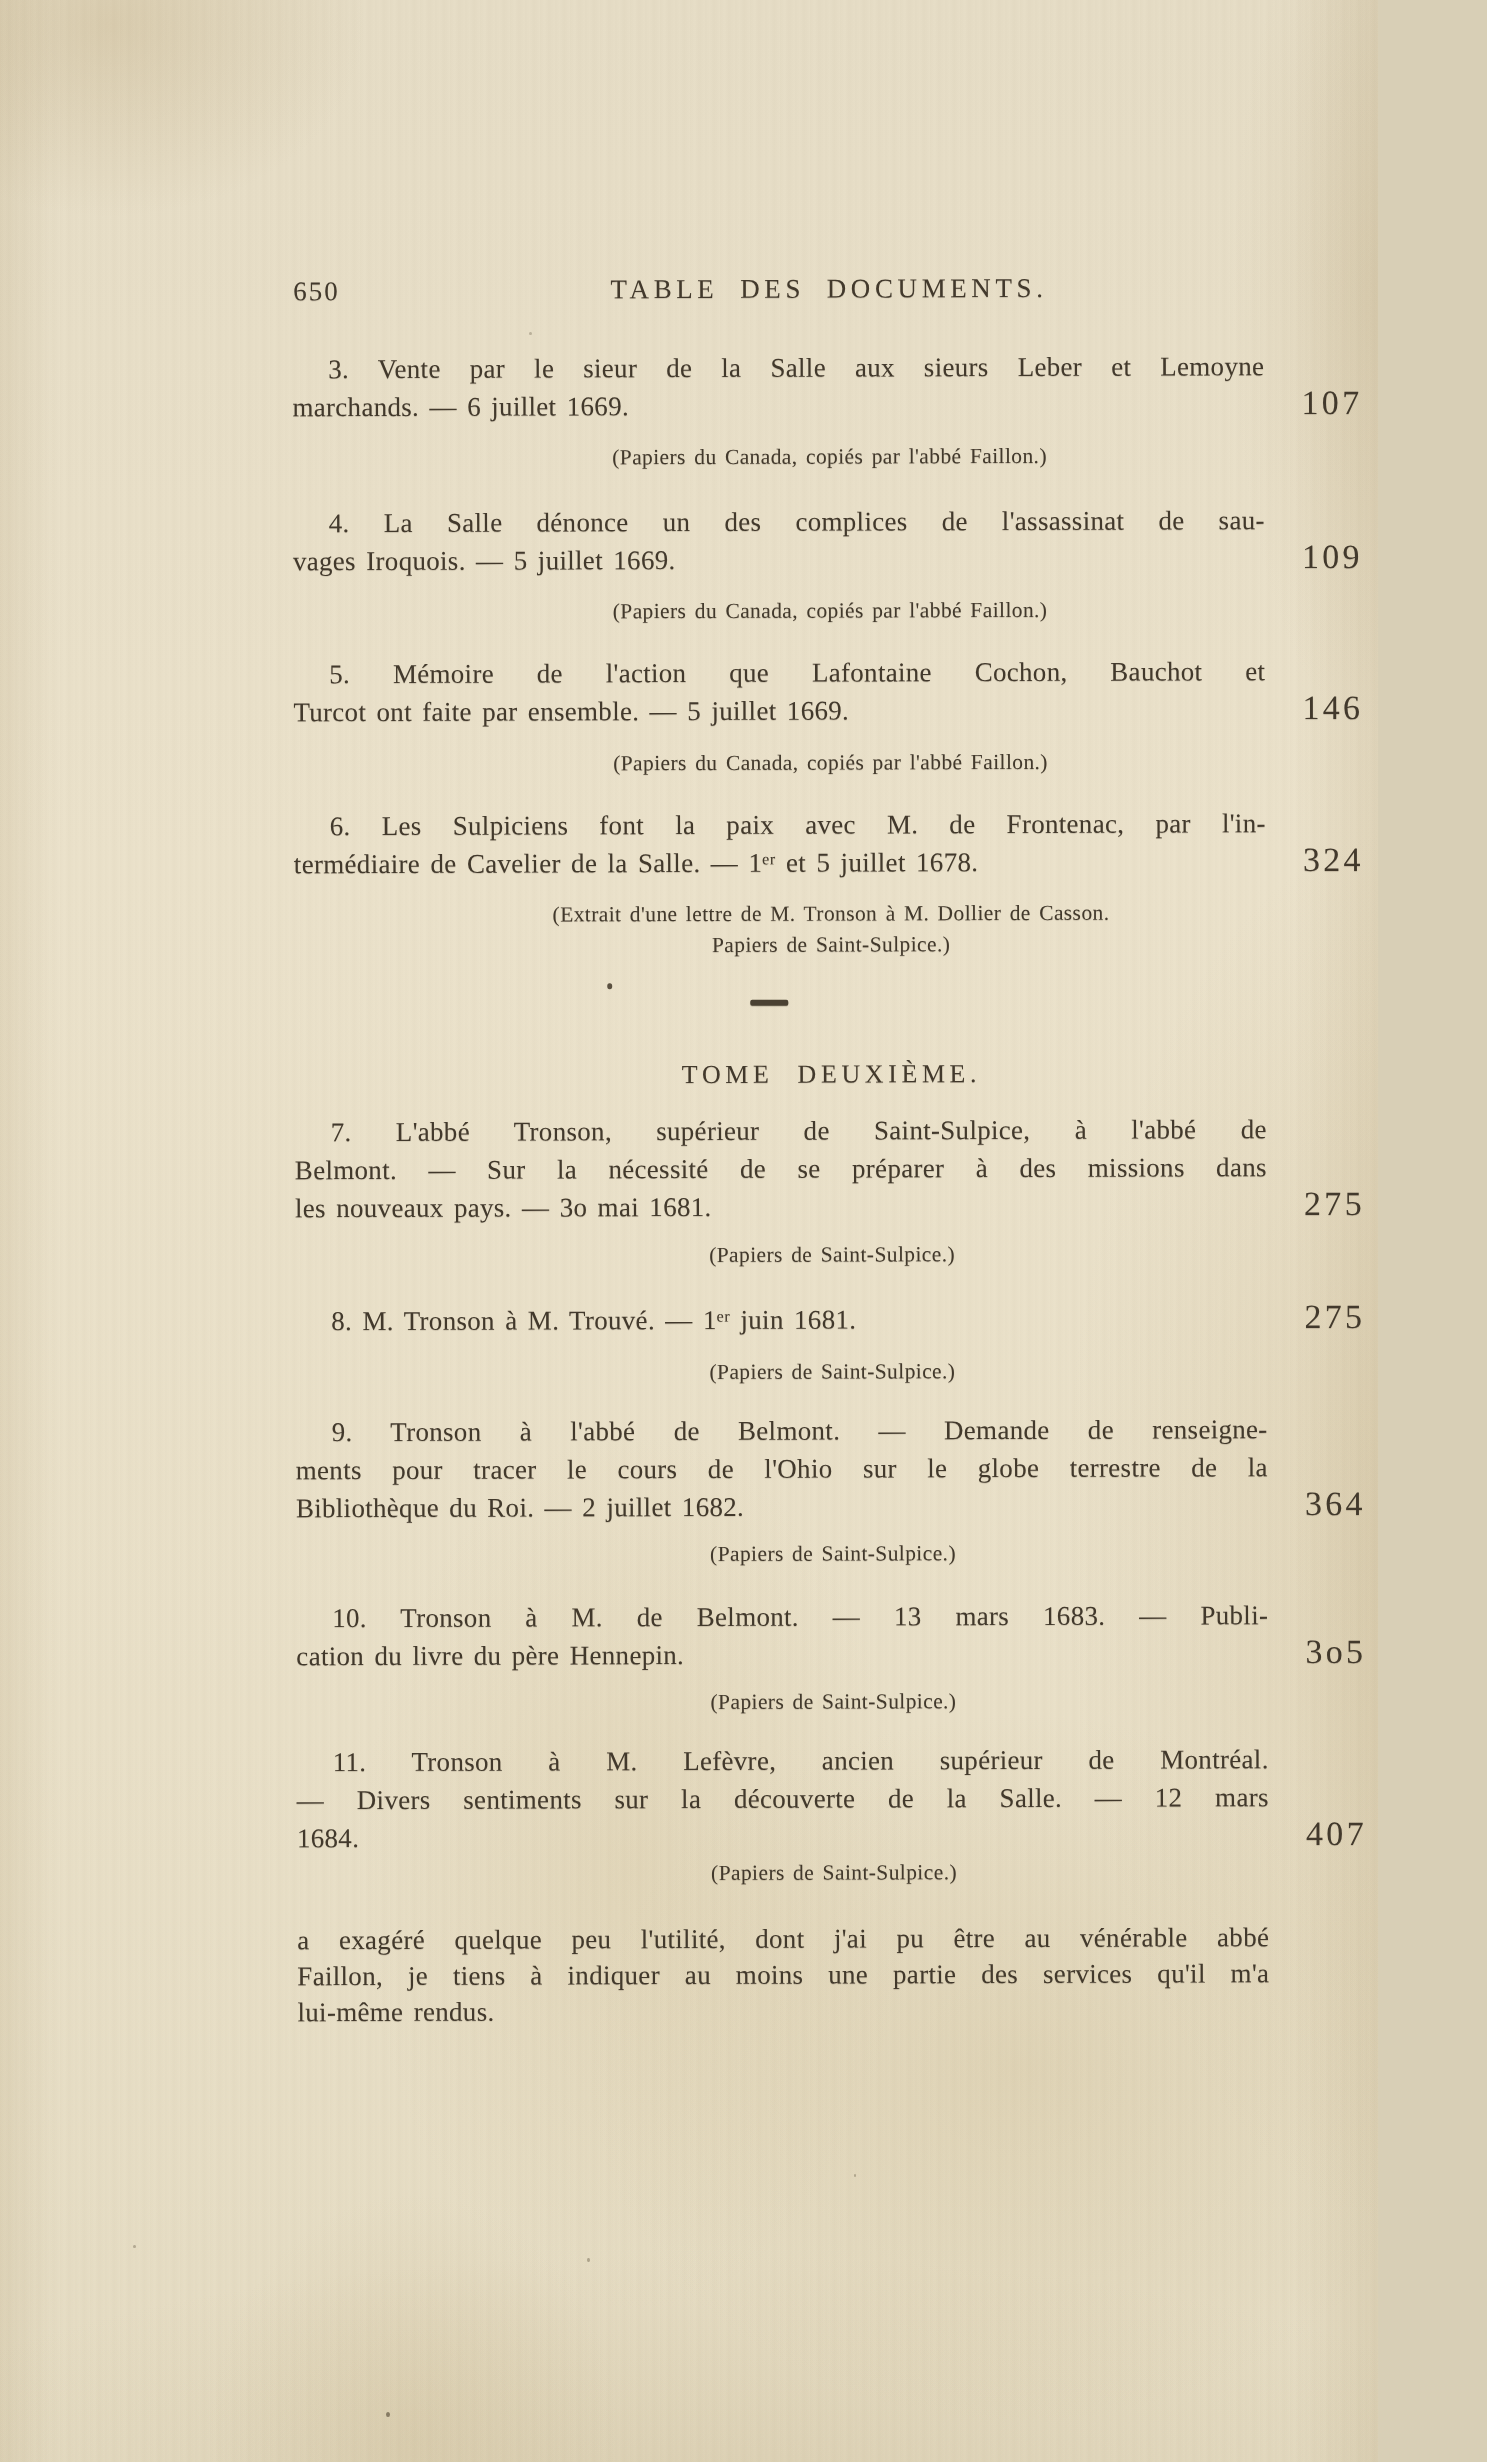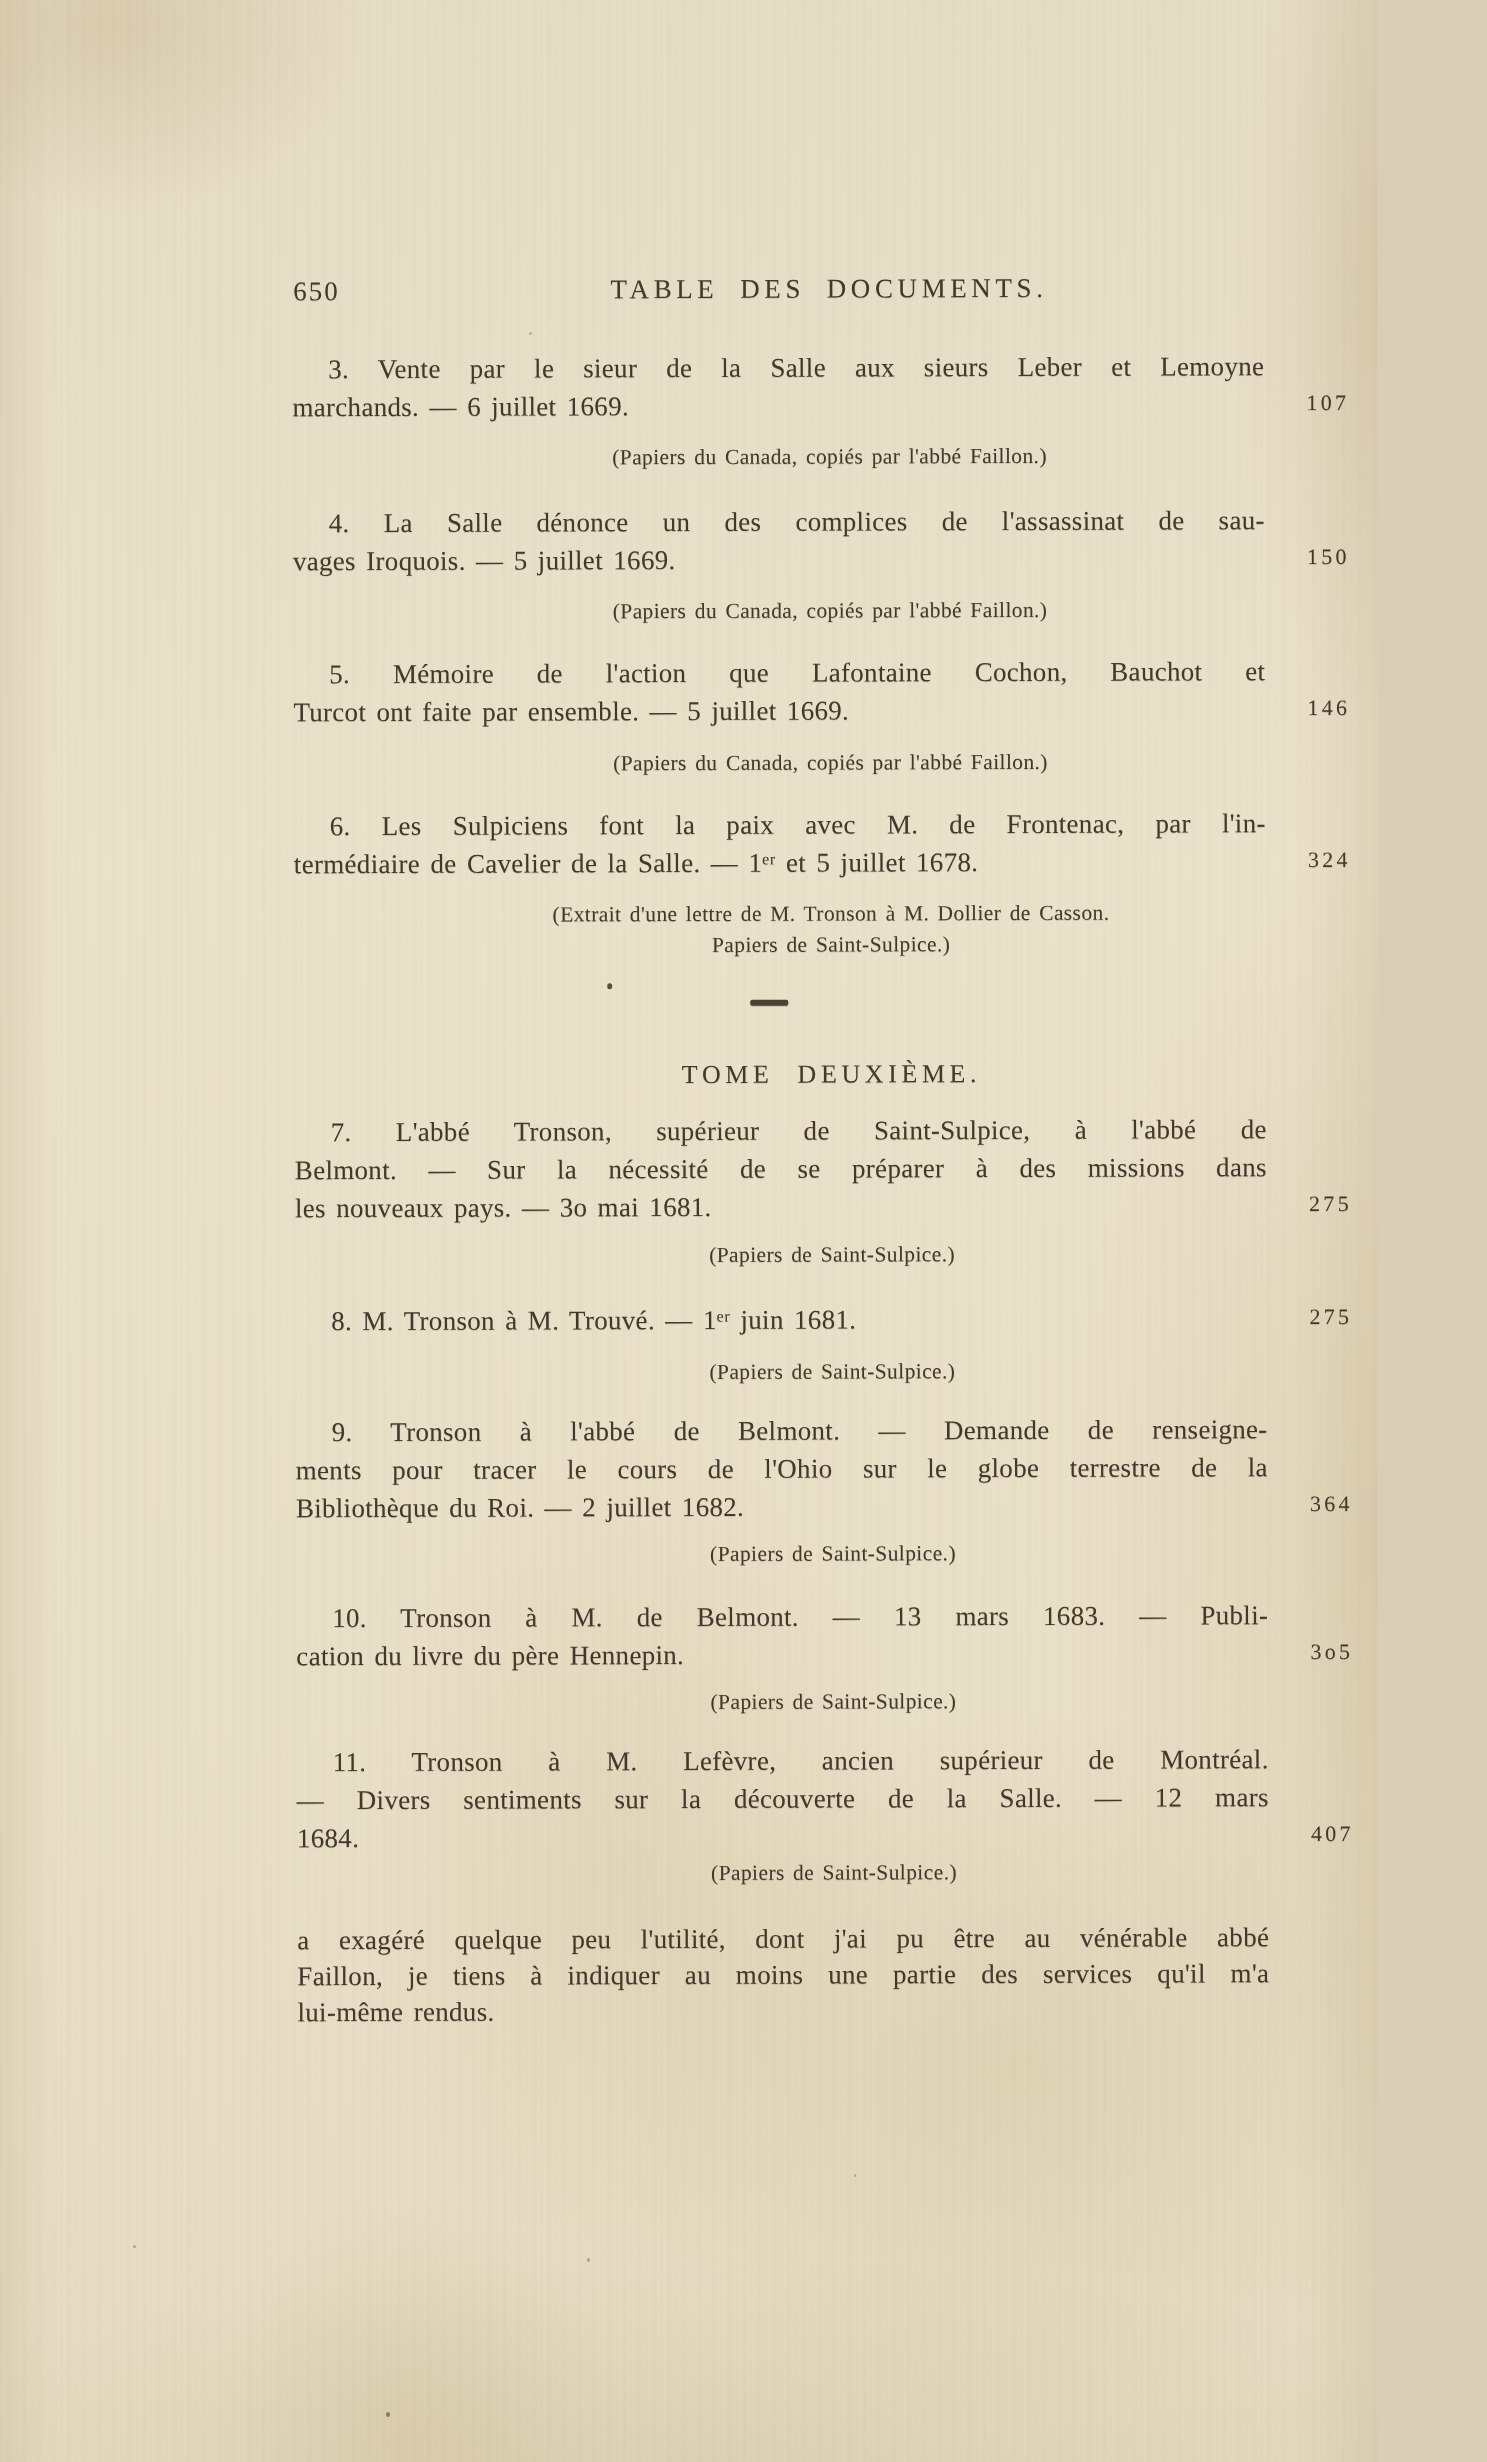--- a/index.html
+++ b/index.html
@@ -61,22 +61,22 @@
     line-height: 38px;
     letter-spacing: 0.3px;
     word-spacing: 3.3px;
   }
   .entry-lines { width: 972px; }
   .entry-line { white-space: normal; }
   .entry-line.jl { text-align: justify; text-align-last: justify; }
   .entry-line.first { text-indent: 36px; }
   .page-ref {
     position: absolute;
-    right: 17px; bottom: 1.3px;
-    font-size: 22px;
+    right: 4px; bottom: 1.3px;
+    font-size: 34px;
     letter-spacing: 3.3px;
   }
   .note {
     position: absolute;
     left: 295px;
     width: 1074px;
     text-align: center;
     font-size: 21.5px;
     line-height: 31px;
     letter-spacing: 0.4px;
@@ -145,21 +145,21 @@
     </div>
     <div class="note" style="top:442px">
       <div>(Papiers du Canada, copiés par l'abbé Faillon.)</div>
     </div>
 
     <div class="entry" style="top:503px">
       <div class="entry-lines">
         <div class="entry-line jl first">4. La Salle dénonce un des complices de l'assassinat de sau-</div>
         <div class="entry-line">vages Iroquois. — 5 juillet 1669.</div>
       </div>
-      <div class="page-ref">150</div>
+      <div class="page-ref">109</div>
     </div>
     <div class="note" style="top:596px">
       <div>(Papiers du Canada, copiés par l'abbé Faillon.)</div>
     </div>
 
     <div class="entry" style="top:654px">
       <div class="entry-lines">
         <div class="entry-line jl first">5. Mémoire de l'action que Lafontaine Cochon, Bauchot et</div>
         <div class="entry-line">Turcot ont faite par ensemble. — 5 juillet 1669.</div>
       </div>

